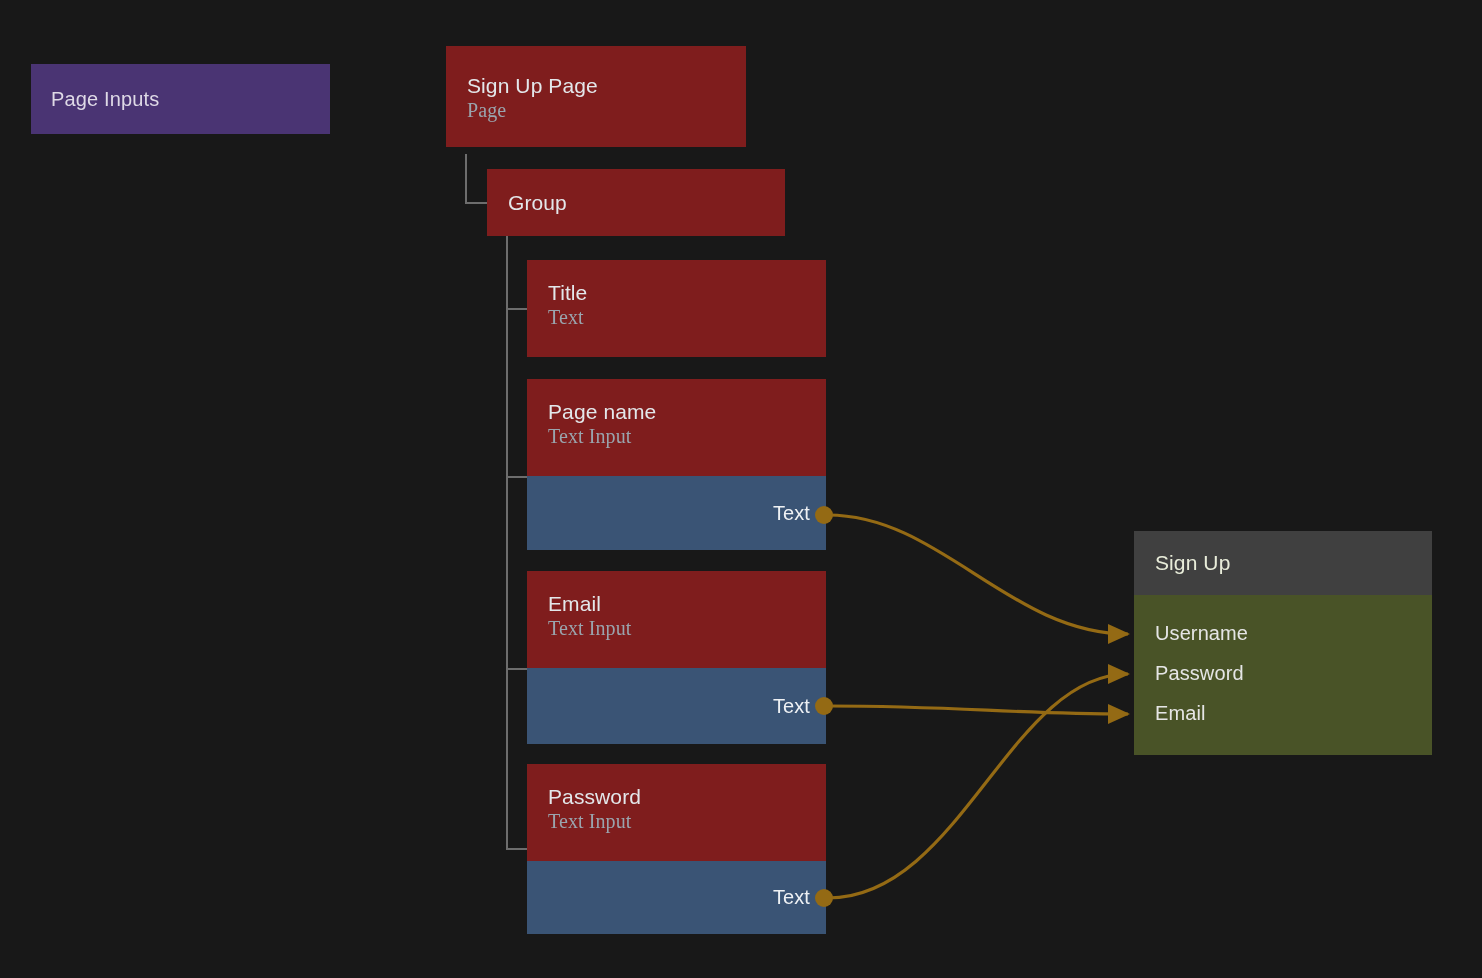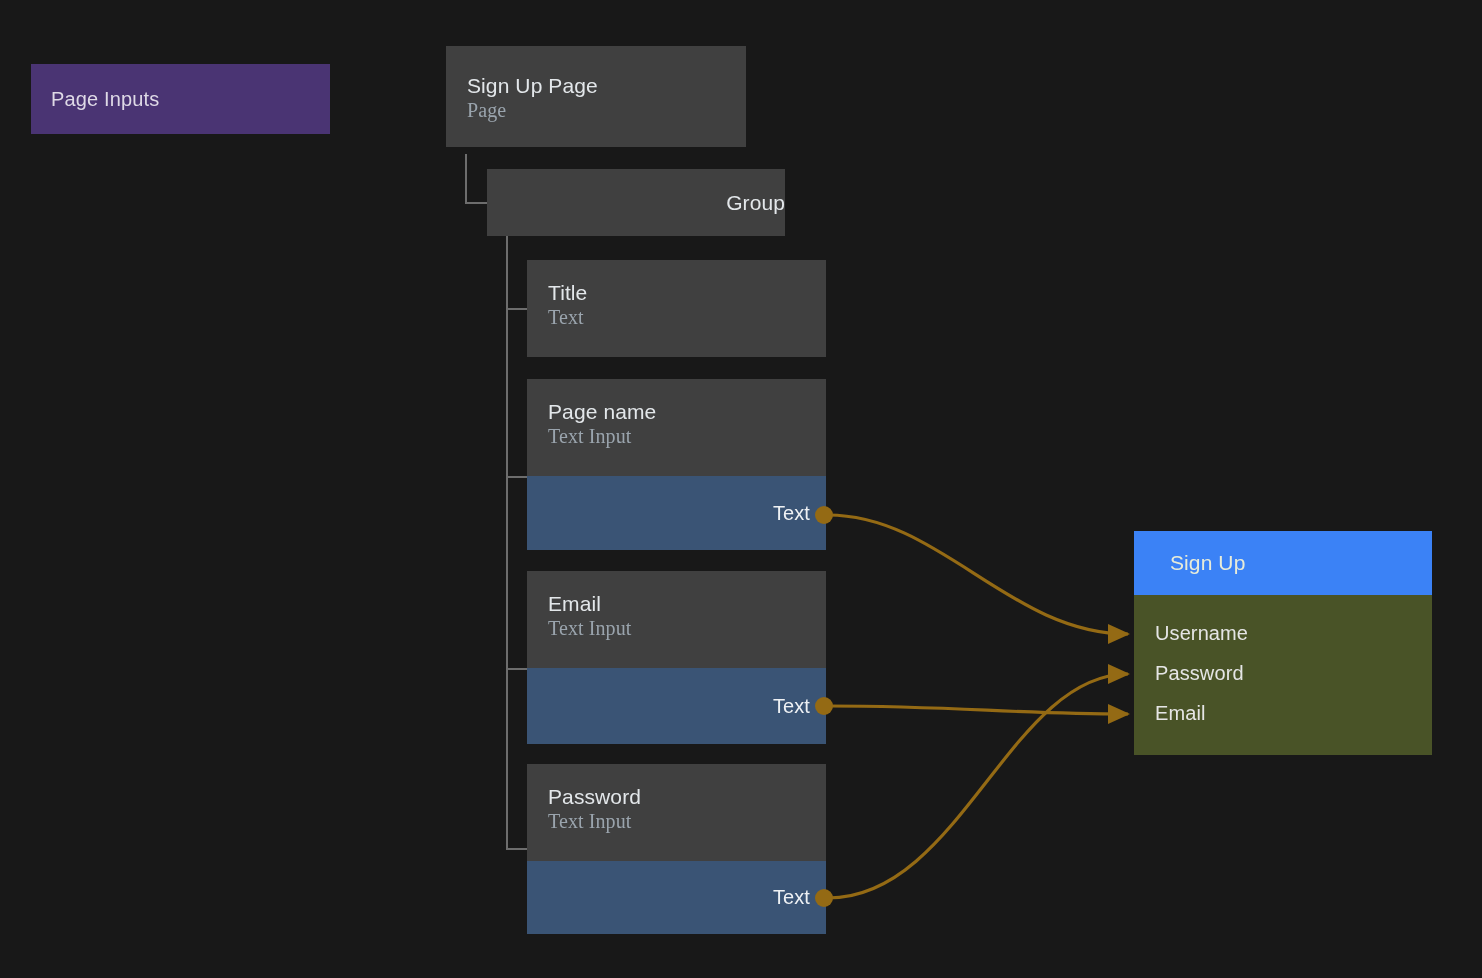--- a/index.html
+++ b/index.html
@@ -6,21 +6,21 @@
   body{
     width:1482px;height:978px;
     background:#181818;
     font-family:"Liberation Sans","DejaVu Sans",sans-serif;
     overflow:hidden;position:relative;
   }
   #stage{position:absolute;left:0;top:4px;width:1482px;height:978px;}
 
   
   .node{position:absolute;box-sizing:border-box;}
-  .node-body{background:#404040;box-sizing:border-box;}
+  .node-body{background:#7f1d1d;box-sizing:border-box;}
   .node-title{
     color:#e3e7ea;font-size:21px;line-height:25px;
     letter-spacing:.1px;white-space:nowrap;
   }
   .node-sub{
     color:#9aa4ad;font-size:20px;line-height:24px;
     letter-spacing:.1px;white-space:nowrap;font-family:Liberation Serif, serif;
   }
 
   
@@ -30,40 +30,40 @@
   }
   .chip span{color:#ded9e6;font-size:20px;padding-left:20px;letter-spacing:.15px;}
 
   
   #page-node{left:446px;top:42px;width:300px;height:101px;}
   #page-node .node-body{width:100%;height:100%;padding:27px 0 0 21px;}
 
   
   #group-node{left:487px;top:165px;width:298px;height:67px;}
   #group-node .node-body{
-    width:100%;height:100%;display:flex;align-items:center;padding-left:8px;justify-content:flex-end;
+    width:100%;height:100%;display:flex;align-items:center;padding-left:21px;
   }
 
   
   .leaf{left:527px;width:299px;}
   .leaf .node-body{width:100%;padding:20px 0 0 21px;box-sizing:border-box;}
   .port-row{
     background:#3a5475;box-sizing:border-box;
     display:flex;align-items:center;justify-content:flex-end;
     position:relative;
   }
   .port-row .port-label{
     color:#eef1f4;font-size:20px;padding-right:16px;letter-spacing:.1px;
   }
 
   
   #green-node{left:1134px;top:527px;width:298px;}
   .green-head{
-    background:#3b82f6;height:64px;display:flex;align-items:center;
-    padding-left:36px;box-sizing:border-box;text-align:center;
+    background:#404040;height:64px;display:flex;align-items:center;
+    padding-left:21px;box-sizing:border-box;text-align:center;
   }
   .green-head span{color:#e8ecd9;font-size:21px;letter-spacing:.1px;}
   .green-body{background:#495327;padding:18px 0 22px 21px;box-sizing:border-box;}
   .green-row{
     color:#e5e5e5;font-size:20px;line-height:40px;letter-spacing:.1px;
     white-space:nowrap;
   }
 
   
   svg.overlay{position:absolute;left:0;top:0;width:1482px;height:978px;

